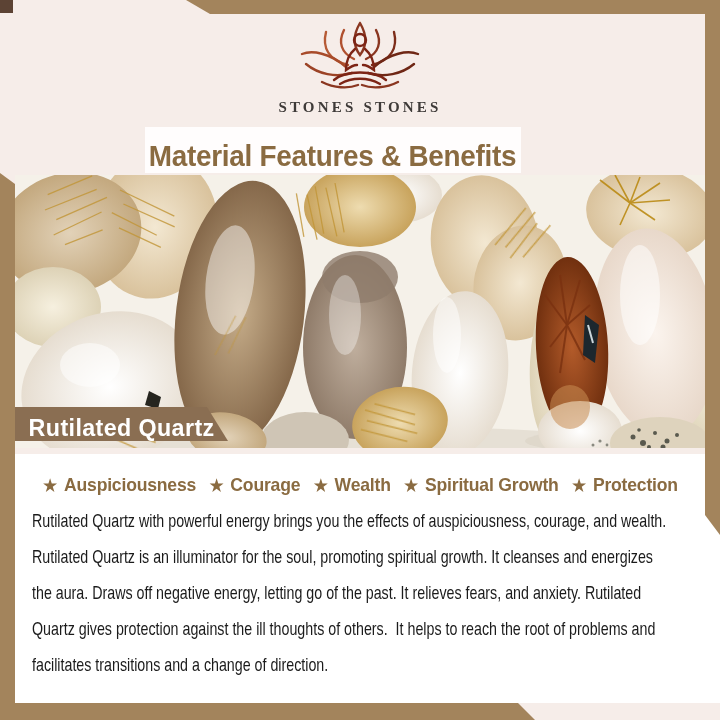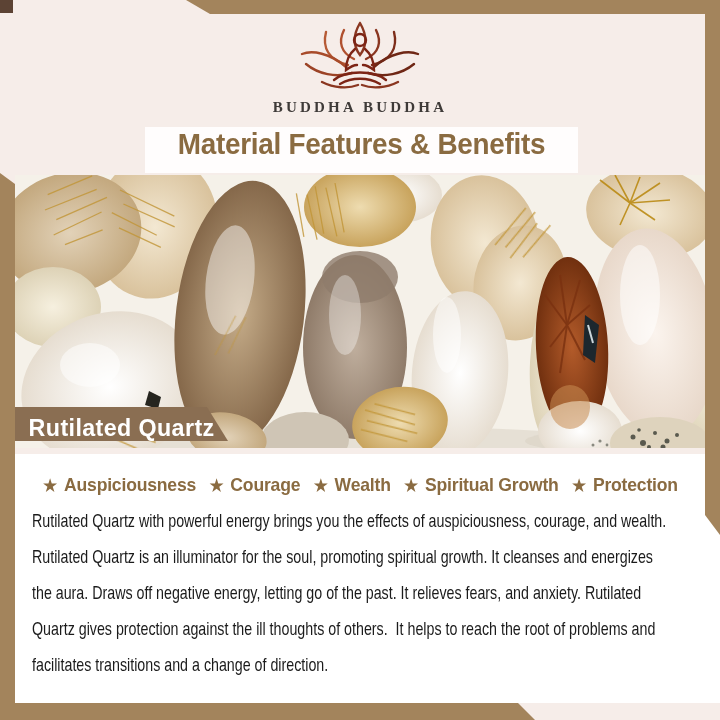--- a/index.html
+++ b/index.html
@@ -24,22 +24,22 @@
                    background:var(--frame,#a3845c);
                    clip-path:polygon(0 0,518px 0,535px 17px,0 17px); }
 
   
   .logo { position:absolute; left:296px; top:20px; width:128px; height:78px; }
   .brand { position:absolute; left:0; top:99px; width:720px; text-align:center;
            font-family:"Liberation Serif", serif; font-size:15px; letter-spacing:3.2px;
            color:#3e3a38; font-weight:600; }
 
   
-  .title-box { position:absolute; left:145px; top:127px; width:433px; height:46px;
-               background:#fffdfd; display:flex; align-items:flex-start; justify-content:center; }
+  .title-box { position:absolute; left:145px; top:127px; width:376px; height:46px;
+               background:#fffdfd; display:flex; align-items:flex-end; justify-content:center; }
   .title-box h1 { font-size:30px; font-weight:bold; color:var(--accent-brown,#8a6b41);
                   white-space:nowrap; transform:scaleX(.93); letter-spacing:-.3px; }
 
   
   .photo { position:absolute; left:15px; top:175px; width:690px; height:273px; }
   .photo svg { display:block; width:690px; height:273px; }
 
   
   .banner { position:absolute; left:15px; top:407px; width:213px; height:42px;
             background:var(--banner,#8a6e52);
@@ -79,21 +79,21 @@
     <path d="M10 44 C22 54 40 58 56 53" stroke="#9c4326" stroke-width="2.4"></path>
     <path d="M118 44 C106 54 88 58 72 53" stroke="#6f2715" stroke-width="2.4"></path>
     <path d="M26 62 C38 68 52 69 62 65" stroke="#8a3620" stroke-width="2.4"></path>
     <path d="M102 62 C90 68 76 69 66 65" stroke="#8a3620" stroke-width="2.4"></path>
     <circle cx="64" cy="20" r="6" stroke="#7c2415" stroke-width="2.4"></circle>
     <path d="M59 29 C53 34 50 42 50 50 C54 47 58 45 61 45" stroke="#7c2415" stroke-width="2.4"></path>
     <path d="M69 29 C75 34 78 42 78 50 C74 47 70 45 67 45" stroke="#7c2415" stroke-width="2.4"></path>
     <path d="M38 60 C50 50 78 50 90 60" stroke="#7c2415" stroke-width="2.4"></path>
     <path d="M44 64 C56 57 72 57 84 64" stroke="#7c2415" stroke-width="2.4"></path>
   </svg>
-  <div class="brand">BUDDHA BUDDHA</div>
+  <div class="brand">STONES STONES</div>
 
   <div class="title-box">
     <h1>Material Features &amp; Benefits</h1>
   </div>
 
   <div class="photo">
     <svg viewBox="0 0 690 273">
       <defs>
         <radialGradient id="gW">
             <stop offset="0%" stop-color="#ffffff"></stop>

